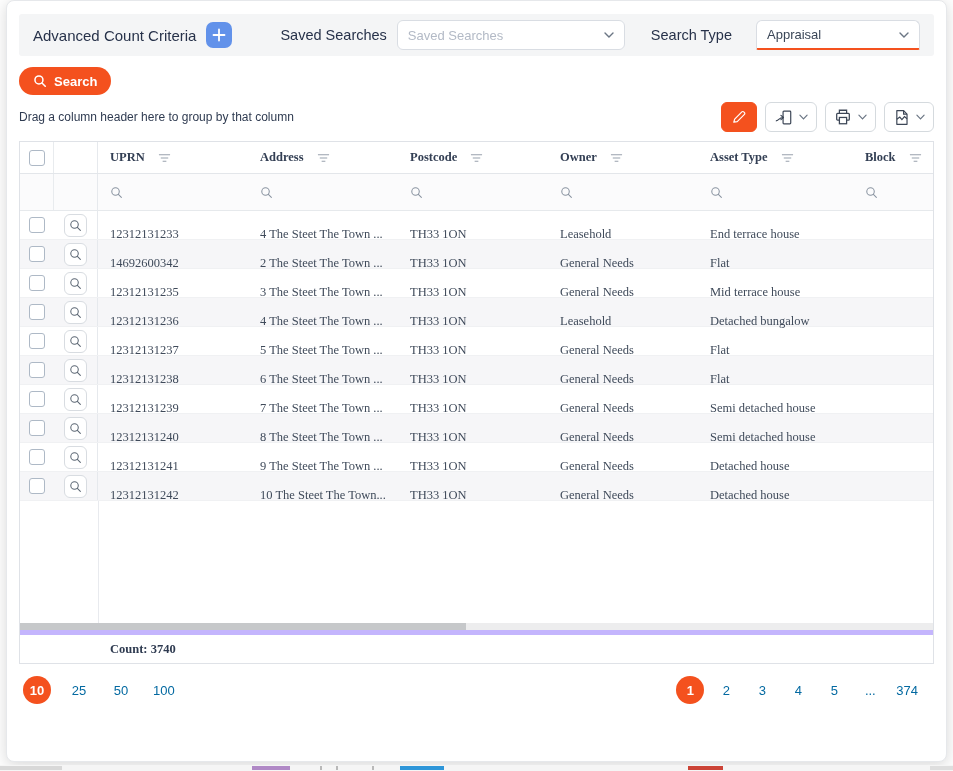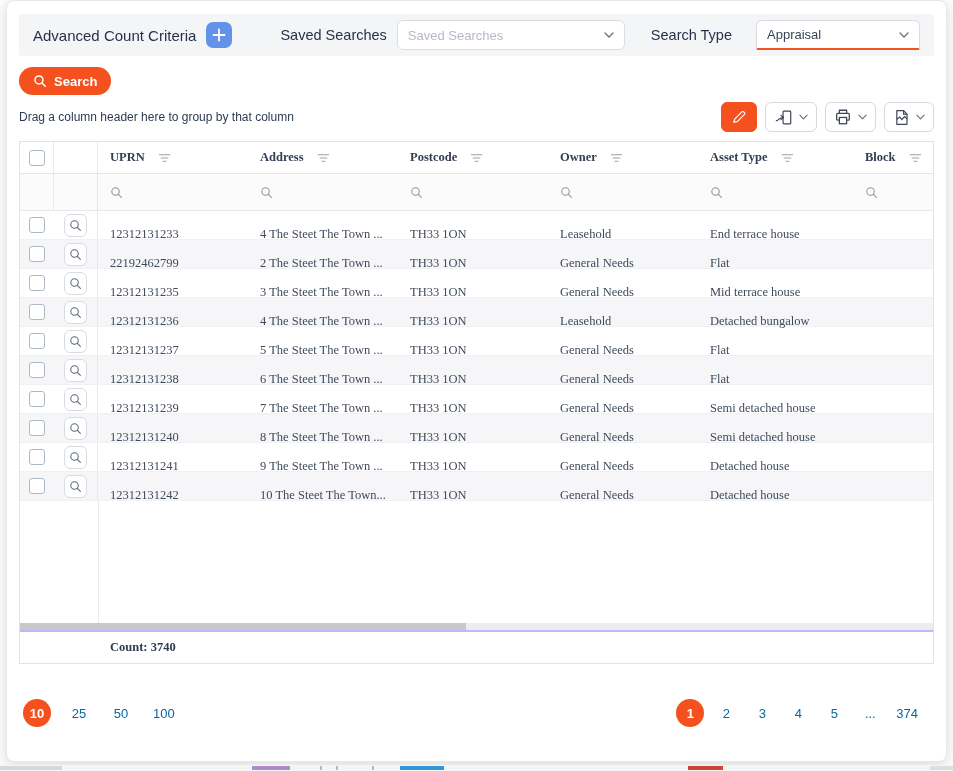--- a/index.html
+++ b/index.html
@@ -91,24 +91,24 @@
   .drow.alt { background: var(--row-alt); }
   .cell { font-size: 12.5px; color: var(--body-text); padding-left: 12px; white-space: nowrap; overflow: hidden; margin-top: 18px; }
   .magbtn {
     width: 23px; height: 23px; border: 1px solid #d8dce1; border-radius: 6px; background: #fff;
     color: #5c6774; display: flex; align-items: center; justify-content: center; cursor: pointer;
   }
   .g-filler { height: 122px; position: relative; background: #fff; }
   .g-filler .vline { position: absolute; left: 78px; top: 0; bottom: 0; width: 1px; background: #e8eaee; }
   .g-scroll { height: 7px; background: #ededee; position: relative; }
   .g-thumb { position: absolute; left: 0; top: 0; bottom: 0; width: 446px; background: #c6c8ca; cursor: grab; }
-  .g-count { height: 33px; display: flex; align-items: center; padding-left: 90px; font-size: 12.5px; font-weight: 700; color: #2f3b51; border-top: 2px solid #c4b5fd; background: #fff; }
+  .g-count { height: 33px; display: flex; align-items: center; padding-left: 90px; font-size: 12.5px; font-weight: 700; color: #2f3b51; border-top: 5px solid #c4b5fd; background: #fff; }
   
   .pager { margin: 12px 24px 0 16px; display: flex; align-items: center; justify-content: space-between; }
-  .pg-group { display: flex; align-items: center; gap: 14px; margin-top: 23px; }
+  .pg-group { display: flex; align-items: center; gap: 14px; }
   .pgitem {
     min-width: 28px; height: 28px; padding: 0 4px; border-radius: 50%;
     display: inline-flex; align-items: center; justify-content: center;
     font-size: 13px; color: #0369a1; cursor: pointer;
   }
   .pgitem.sel { background: var(--accent); color: #fff; font-weight: 700; }
   
   .behind { position: absolute; left: 0; right: 0; bottom: 0; height: 6px; background: #f5f5f5; }
   .behind .seg { position: absolute; top: 1px; height: 4px; }
   svg { display: block; }
@@ -369,21 +369,21 @@
           <div class="mcell">
             <button class="magbtn">
               <span>
                 <svg viewBox="0 0 16 16" width="13" height="13">
                   <circle cx="6.8" cy="6.8" r="4.6" fill="none" stroke="currentColor" stroke-width="1.3"></circle>
                   <line x1="10.3" y1="10.3" x2="14" y2="14" stroke="currentColor" stroke-width="1.3" stroke-linecap="round"></line>
                 </svg>
               </span>
             </button>
           </div>
-          <div class="cell">22192462799</div>
+          <div class="cell">14692600342</div>
           <div class="cell">2 The Steet The Town ...</div>
           <div class="cell">TH33 1ON</div>
           <div class="cell">General Needs</div>
           <div class="cell">Flat</div>
           <div class="cell"></div>
         </div>
         <div class="gridrow drow">
           <div class="ccell">
             <span class="cb"></span>
           </div>

